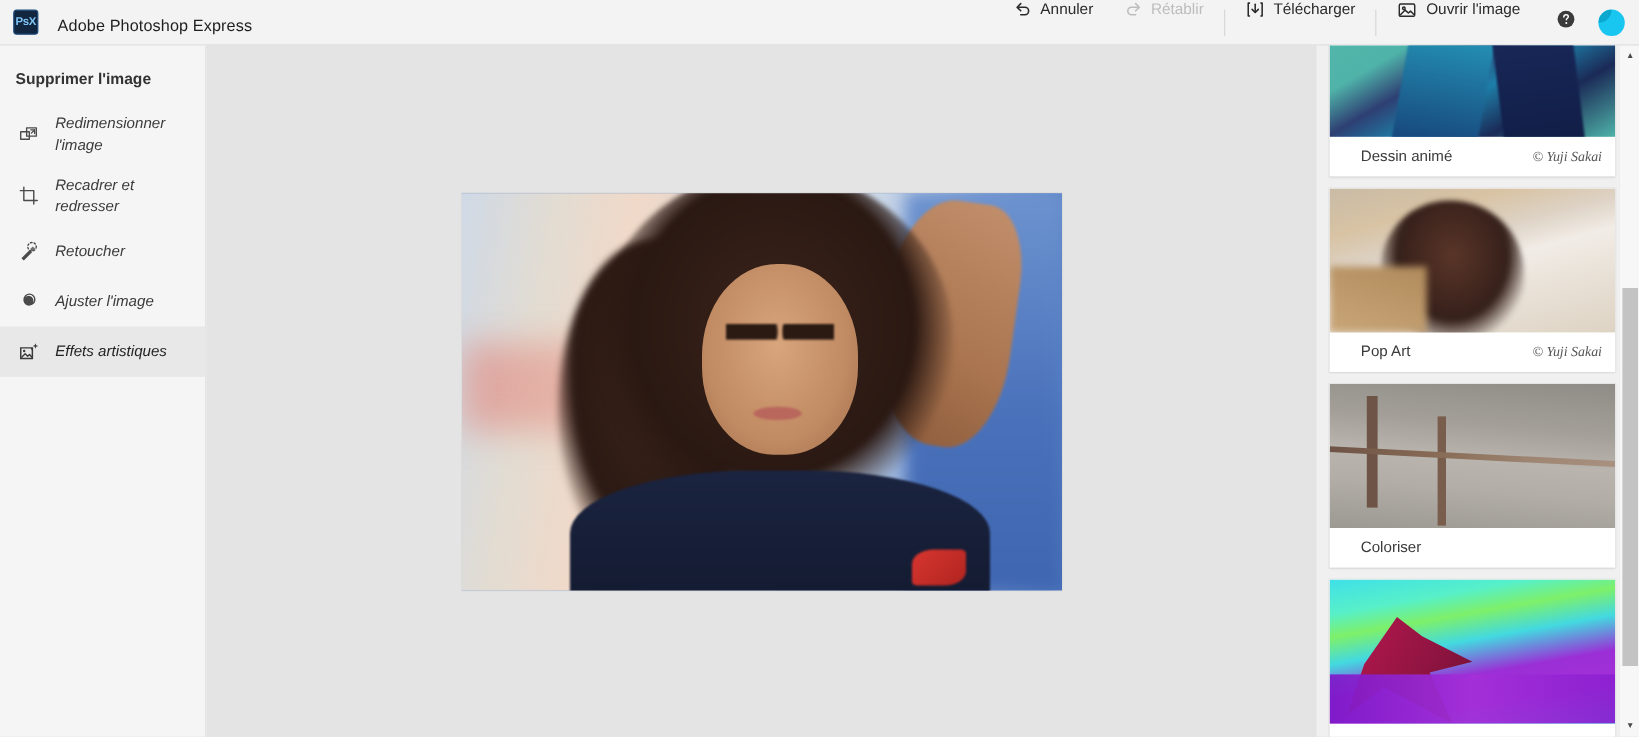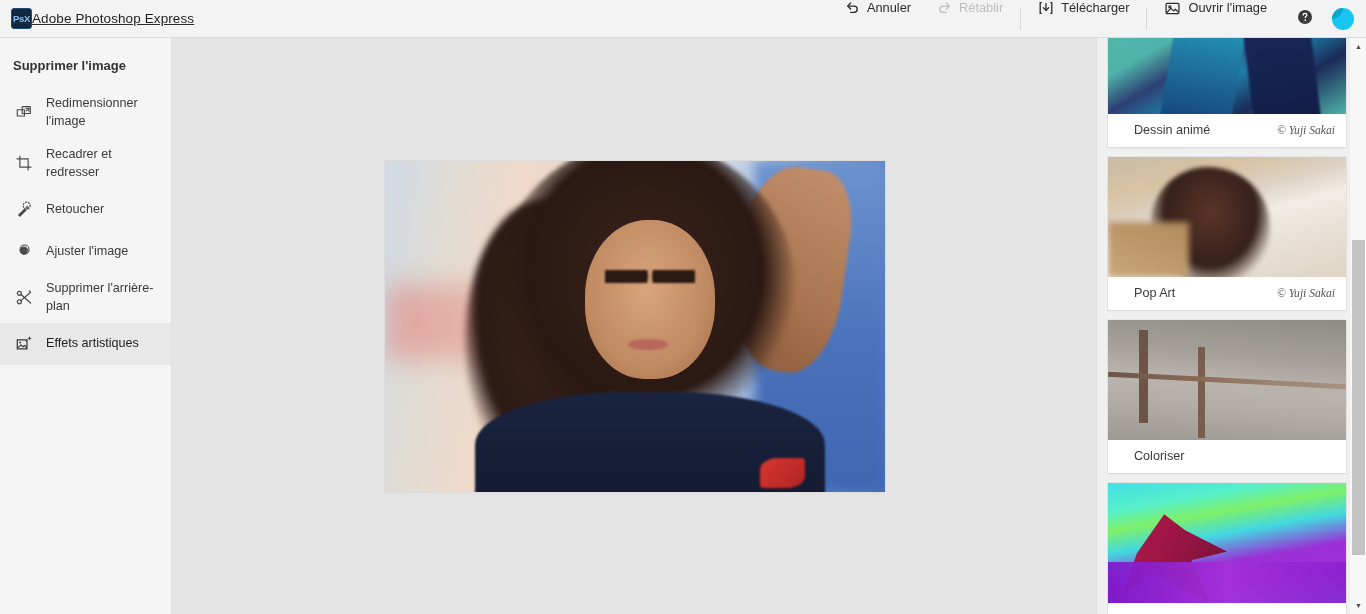--- a/index.html
+++ b/index.html
@@ -14,31 +14,31 @@
   .app { position: relative; width: 1366px; height: 614px; }
 
   
   .header {
     position: absolute; top: 0; left: 0;
     width: 1366px; height: 38px;
     background: #f3f3f3;
     border-bottom: 1px solid #dcdcdc;
     display: flex; align-items: center;
   }
-  .brand { display: flex; align-items: center; padding-left: 11px; text-decoration: underline; }
+  .brand { display: flex; align-items: flex-end; padding-left: 11px; }
   .psx-logo {
     width: 21px; height: 21px; border-radius: 3px;
     background: #12263f;
     border: 1px solid #1d4a7a;
     display: flex; align-items: center; justify-content: center;
     font-size: 9.5px; font-weight: bold; letter-spacing: -0.3px;
     color: #7fc3f5; font-family: "Liberation Sans", sans-serif;
   }
   .brand-title {
-    margin-left: 0; font-size: 13.5px; color: #1f1f1f;
+    margin-left: 16px; font-size: 13.5px; color: #1f1f1f;
     letter-spacing: 0.1px;
   }
 
   .header-right {
     margin-left: auto; display: flex; align-items: center;
     height: 38px; padding-right: 12px;
   }
   .hbtn {
     display: flex; align-items: flex-start; gap: 7px;
     height: 38px; padding: 0 13px;
@@ -79,21 +79,21 @@
   .nav-item {
     display: flex; align-items: center; gap: 12px;
     min-height: 42px; padding: 7px 10px 7px 14px;
     cursor: pointer;
   }
   .nav-item .nav-icon {
     width: 20px; height: 20px; flex: 0 0 20px;
     display: flex; align-items: center; justify-content: center;
   }
   .nav-item .nav-label {
-    font-size: 12.6px; color: #3a3a3a; line-height: 1.45;
+    font-size: 12.6px; color: #3a3a3a; line-height: 1.45; font-style: italic;
   }
   .nav-item.selected { background: #e8e8e8; }
   .nav-item.selected .nav-label { color: #222; }
 
   
   .canvas {
     position: absolute; top: 38px; left: 173px;
     width: 924px; height: 576px;
     background: #e4e4e4;
     display: flex; align-items: center; justify-content: center;
@@ -405,32 +405,20 @@
     <div class="nav-item">
       <span class="nav-icon">
         <svg width="18" height="18" viewBox="0 0 20 20">
           <circle cx="10.6" cy="8.4" r="5" fill="none" stroke="#4a4a4a" stroke-width="1.25"></circle>
           <path d="M8.4 13.8a4.5 4.5 0 1 1 3.2-8.4 4.5 4.5 0 0 1-3.2 8.4z" fill="#4a4a4a"></path>
         </svg>
       </span>
       <span class="nav-label">Ajuster l'image</span>
     </div>
 
-    <div class="nav-item">
-      <span class="nav-icon">
-        <svg width="19" height="19" viewBox="0 0 20 20" fill="none" stroke="#4a4a4a" stroke-width="1.25" stroke-linecap="round" stroke-linejoin="round">
-          <circle cx="4.6" cy="14.6" r="2.1"></circle>
-          <circle cx="4.6" cy="5.6" r="2.1"></circle>
-          <line x1="6.3" y1="13.3" x2="16.4" y2="4.4"></line>
-          <line x1="6.3" y1="6.9" x2="16.4" y2="15.8"></line>
-          <circle cx="15.4" cy="3.2" r="0.9" fill="#4a4a4a" stroke="none"></circle>
-        </svg>
-      </span>
-      <span class="nav-label">Supprimer l'arrière-plan</span>
-    </div>
 
     <div class="nav-item selected">
       <span class="nav-icon">
         <svg width="19" height="19" viewBox="0 0 20 20">
           <path d="M2.4 6.2h10.2v9.4H2.4z" fill="none" stroke="#3a3a3a" stroke-width="1.3"></path>
           <circle cx="5.4" cy="9" r="1.05" fill="#3a3a3a"></circle>
           <path d="M3 14.6l3.3-3.2 2.2 2.1 1.6-1.5 2.3 2.6" fill="none" stroke="#3a3a3a" stroke-width="1.2" stroke-linejoin="round"></path>
           <path d="M15.3 2.1l.65 1.75 1.75.65-1.75.65-.65 1.75-.65-1.75-1.75-.65 1.75-.65z" fill="#3a3a3a"></path>
           <path d="M12.1 5.6l.4 1.05 1.05.4-1.05.4-.4 1.05-.4-1.05-1.05-.4 1.05-.4z" fill="#3a3a3a"></path>
         </svg>

